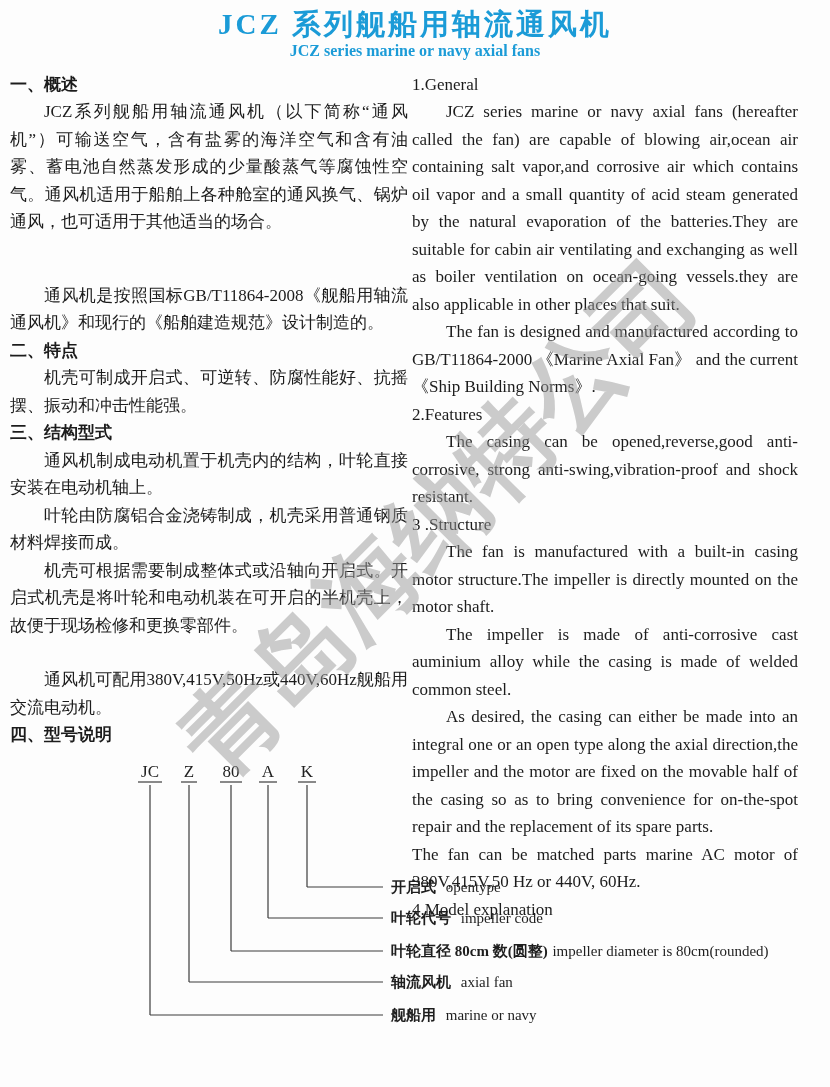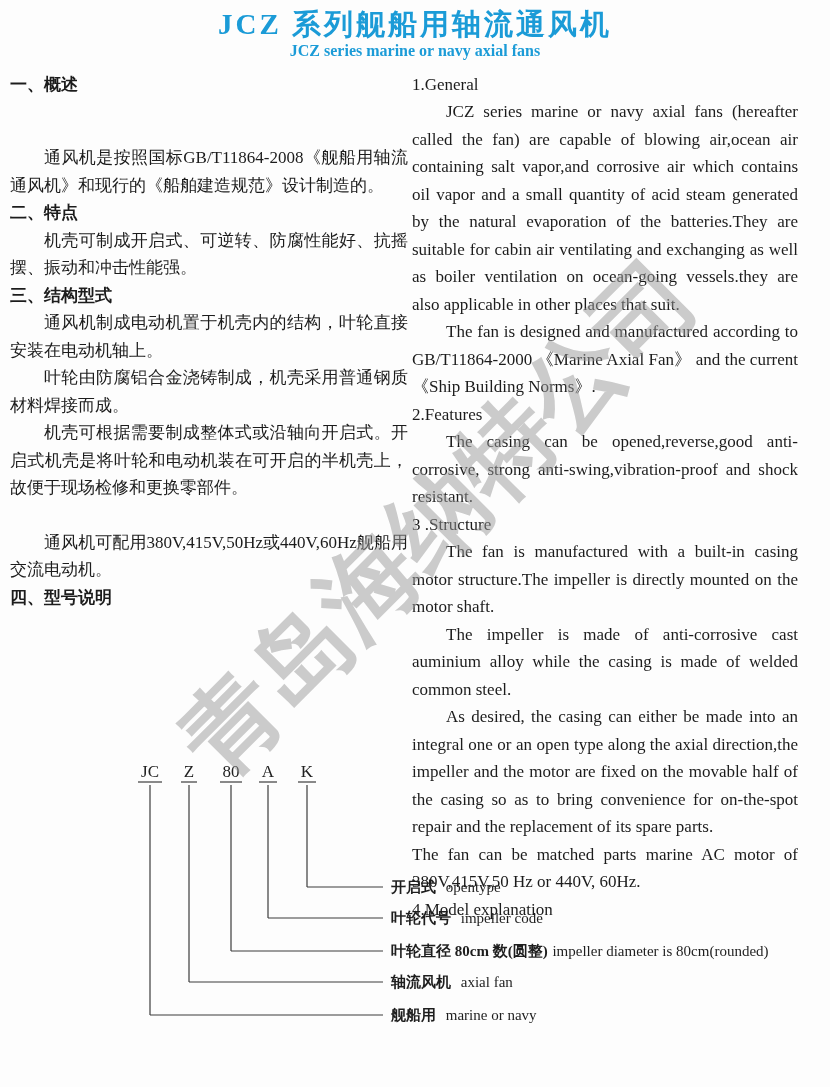--- a/index.html
+++ b/index.html
@@ -62,20 +62,21 @@
 
   <div class="titles">
     <h1 class="title-zh" style="color: rgb(27, 155, 215);">JCZ 系列舰船用轴流通风机</h1>
     <h2 class="title-en" style="color: rgb(27, 155, 215);">JCZ series marine or navy axial fans</h2>
   </div>
 
   <div class="columns">
 
     <div class="col col-left">
       <p class="heading">一、概述</p>
+      <p class="indent">JCZ系列舰船用轴流通风机（以下简称“通风机”）可输送空气，含有盐雾的海洋空气和含有油雾、蓄电池自然蒸发形成的少量酸蒸气等腐蚀性空气。通风机适用于船舶上各种舱室的通风换气、锅炉通风，也可适用于其他适当的场合。</p>
       <p class="indent gap-lg">通风机是按照国标GB/T11864-2008《舰船用轴流通风机》和现行的《船舶建造规范》设计制造的。</p>
       <p class="heading">二、特点</p>
       <p class="indent">机壳可制成开启式、可逆转、防腐性能好、抗摇摆、振动和冲击性能强。</p>
       <p class="heading">三、结构型式</p>
       <p class="indent">通风机制成电动机置于机壳内的结构，叶轮直接安装在电动机轴上。</p>
       <p class="indent">叶轮由防腐铝合金浇铸制成，机壳采用普通钢质材料焊接而成。</p>
       <p class="indent">机壳可根据需要制成整体式或沿轴向开启式。开启式机壳是将叶轮和电动机装在可开启的半机壳上，故便于现场检修和更换零部件。</p>
       <p class="indent gap-md">通风机可配用380V,415V,50Hz或440V,60Hz舰船用交流电动机。</p>
       <p class="heading">四、型号说明</p>
     </div>

